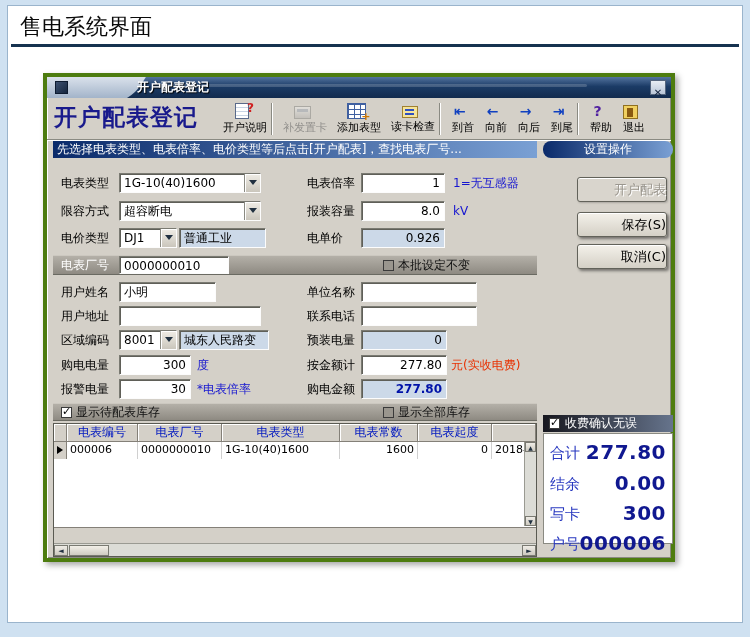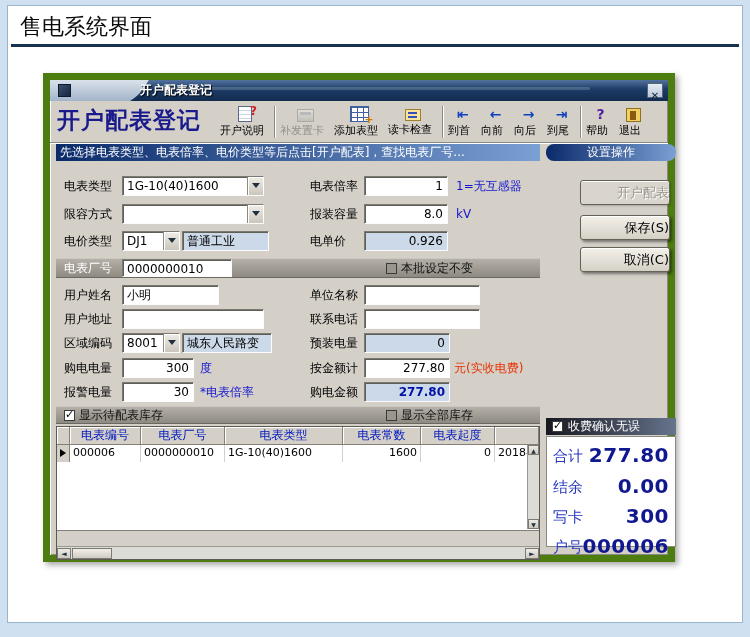--- a/index.html
+++ b/index.html
@@ -3,36 +3,36 @@
 <meta charset="utf-8">
 <style>
   html,body{margin:0;padding:0;background:#cfe1f1;}
   *{box-sizing:border-box;}
   .page{position:relative;width:750px;height:637px;background:#cfe1f1;font-family:"DejaVu Sans",sans-serif;overflow:hidden;}
   .panel{position:absolute;left:7px;top:5px;width:736px;height:618px;background:#ffffff;border:1px solid #9ab4cc;}
   .page-title{position:absolute;left:12px;top:6px;font-size:22px;color:#0a0a0a;line-height:30px;}
   .title-rule{position:absolute;left:3px;top:38px;width:728px;height:3px;background:#16324f;}
 
   
-  .window{position:absolute;left:35px;top:67px;width:632px;height:489px;background:#d4d0c8;border:7px solid #4d7c0f;
+  .window{position:absolute;left:35px;top:67px;width:632px;height:489px;background:#d4d0c8;border:4px solid #4d7c0f;
           box-shadow:inset 1px 1px 0 #ffffff,inset -1px -1px 0 #8a8a82,3px 3px 6px rgba(0,0,0,.35);padding-left:43px;}
   .titlebar{position:absolute;left:0;top:0;right:0;height:21px;background:linear-gradient(180deg,#53739e,#1b3b66 45%,#122b4e);overflow:hidden;}
   .titlebar::before{content:"";position:absolute;left:-12px;top:-5px;width:104px;height:32px;background:linear-gradient(180deg,#e7ecf3,#93a7c0);transform:skewX(-32deg);border-radius:0 0 20px 0;}
   .titlebar::after{content:"";position:absolute;left:120px;top:7px;width:420px;height:3px;background:rgba(255,255,255,.18);border-radius:2px;}
   .tb-icon{position:absolute;left:8px;top:4px;width:13px;height:13px;background:linear-gradient(135deg,#3c5070,#15263e);border:1px solid #0d1b30;z-index:2;}
   .tb-title{position:absolute;left:90px;top:0;line-height:21px;color:#fff;font-size:12px;font-weight:bold;text-shadow:1px 1px 1px #000;z-index:2;}
   .tb-close{position:absolute;right:5px;top:3px;width:16px;height:15px;background:linear-gradient(180deg,#e8edf4,#b9c6d8);border:1px solid #54657e;text-align:center;z-index:2;}
   .x-glyph{font-size:10px;line-height:13px;color:#10203c;font-weight:bold;}
   .x-glyph::before{content:"✕";}
 
   
   .toolbar{position:absolute;left:0;top:21px;right:0;height:42px;border-bottom:1px solid #8a8a82;box-shadow:0 1px 0 #fff;}
   .brand{position:absolute;left:7px;top:4px;width:162px;font-family:"DejaVu Serif",serif;font-weight:bold;font-size:23px;color:#191a8c;letter-spacing:1px;white-space:nowrap;}
   .tb-buttons{position:absolute;left:168px;top:1px;right:2px;height:40px;display:flex;align-items:center;}
-  .tbtn{height:38px;display:flex;flex-direction:column;align-items:flex-start;justify-content:center;font-size:11px;color:#000;border:1px solid transparent;padding:0 1px;}
+  .tbtn{height:38px;display:flex;flex-direction:column;align-items:flex-end;justify-content:center;font-size:11px;color:#000;border:1px solid transparent;padding:0 1px;}
   .tbtn.wide{width:54px;}
   .tbtn.narrow{width:33px;}
   .tbtn.disabled{opacity:.55;filter:grayscale(60%);color:#5a5a5a;}
   .tblbl{white-space:nowrap;}
   .tsep{width:2px;height:32px;border-left:1px solid #8a8a82;border-right:1px solid #ffffff;margin:0 2px;}
   .tbico{width:19px;height:16px;margin:0 auto 1px;position:relative;display:block;}
   .i-doc{width:14px;background:repeating-linear-gradient(180deg,#fff 0 3px,#c8d4e4 3px 4px);border:1px solid #5a6a8a;}
   .i-doc::after{content:"?";position:absolute;right:-6px;top:-3px;color:#d02020;font-weight:bold;font-size:12px;}
   .i-card{width:17px;height:13px;margin-top:2px;background:linear-gradient(180deg,#eceae4,#b8b4ac);border:1px solid #8a8a82;}
   .i-card::after{content:"";position:absolute;left:2px;top:2px;right:2px;height:3px;background:#98a8c0;}
@@ -183,20 +183,21 @@
         <span class="combo-btn">
             <i class="tri"></i>
           </span>
       </div>
       <div class="lbl" style="left:260px;top:96px">电表倍率</div>
       <input class="inp num" style="left: 314px; top: 96px; width: 84px;" value="1">
       <div class="note" style="left:406px;top:96px">1=无互感器</div>
 
       <div class="lbl" style="left:14px;top:124px">限容方式</div>
       <div class="combo" style="left:72px;top:124px;width:142px">
+        <span class="combo-val">超容断电</span>
         <span class="combo-btn">
             <i class="tri"></i>
           </span>
       </div>
       <div class="lbl" style="left:260px;top:124px">报装容量</div>
       <input class="inp num" style="left: 314px; top: 124px; width: 84px;" value="8.0">
       <div class="note" style="left:406px;top:124px">kV</div>
 
       <div class="lbl" style="left:14px;top:151px">电价类型</div>
       <div class="combo" style="left:72px;top:151px;width:58px">

